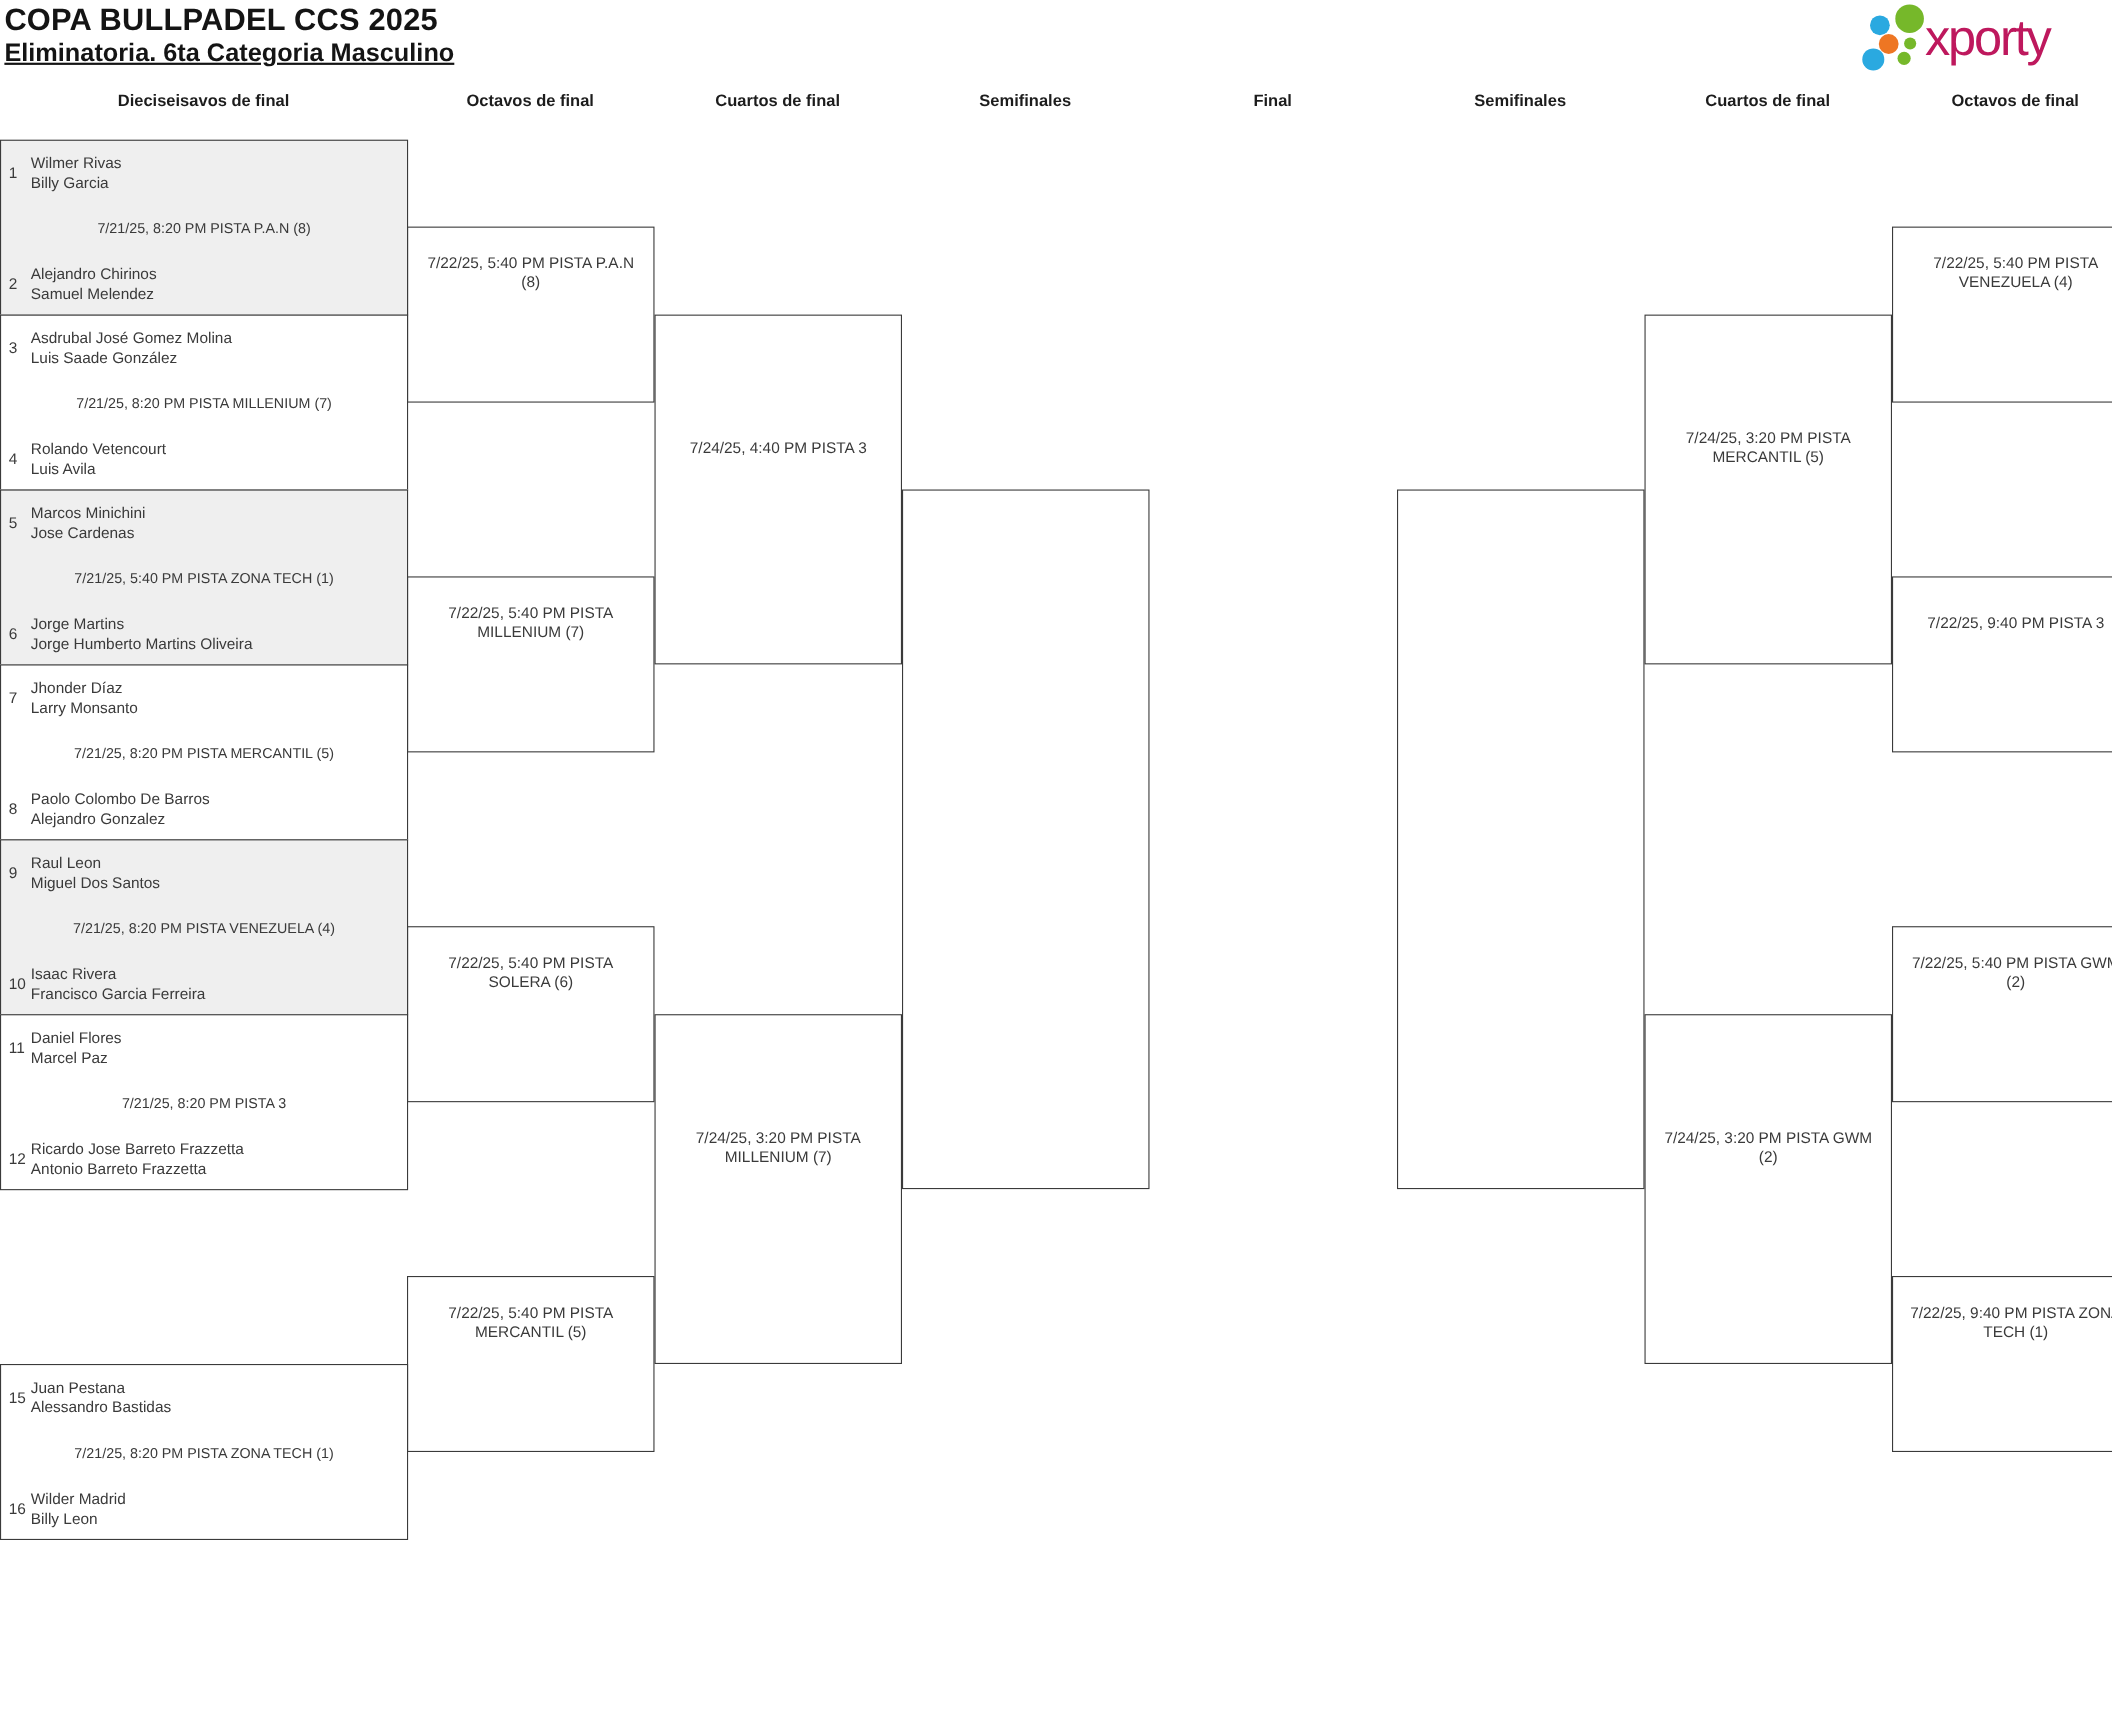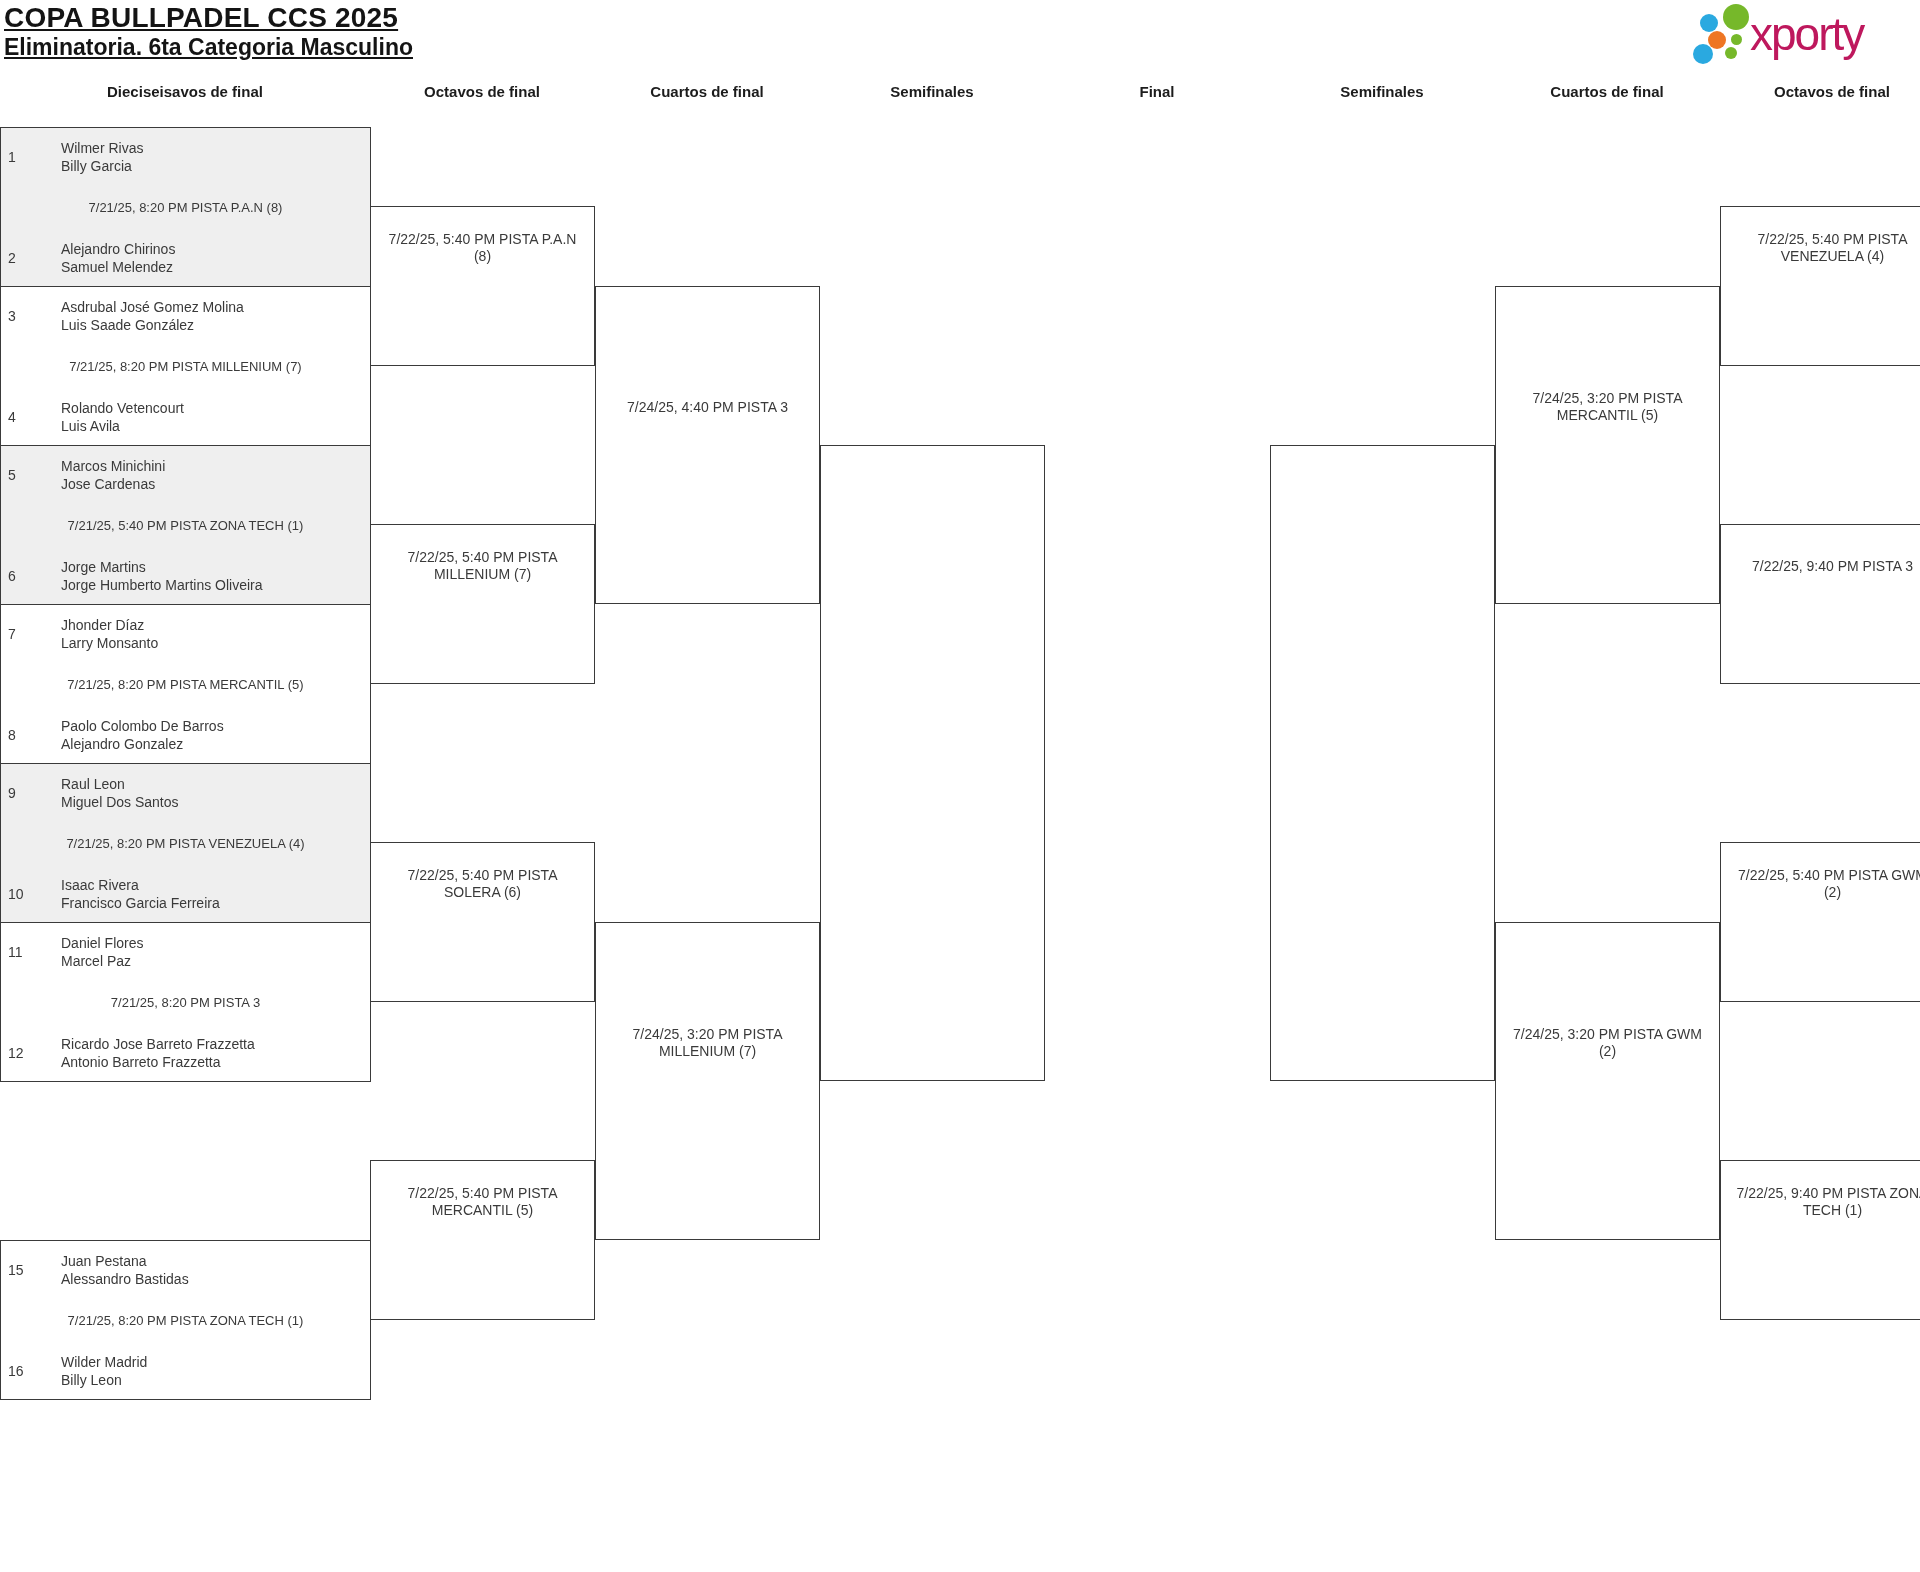--- a/index.html
+++ b/index.html
@@ -1,21 +1,21 @@
 <!DOCTYPE html>
 <html><head>
 <meta charset="utf-8">
 <style>
   html,body{margin:0;padding:0;background:#fff;}
   #stage{
     position:relative;width:1920px;height:1572px;overflow:hidden;background:#fff;
     font-family:"Liberation Sans","DejaVu Sans",sans-serif;color:#3a3a3a;
   }
   
-  .title{position:absolute;left:4px;top:2px;font-size:28px;font-weight:700;color:#141414;letter-spacing:.2px;text-decoration:underline;}
+  .title{position:absolute;left:4px;top:2px;font-size:28px;font-weight:700;color:#141414;letter-spacing:.2px;}
   .subtitle{position:absolute;left:4px;top:34px;font-size:23px;font-weight:600;color:#141414;text-decoration:underline;}
   
   .logo{position:absolute;left:1688px;top:0;width:232px;height:70px;}
   .dot{position:absolute;border-radius:50%;}
   .d-blue1{left:12px;top:14px;width:18px;height:18px;background:#2aa9e0;}
   .d-green-big{left:35px;top:4px;width:26px;height:26px;background:#76b82a;}
   .d-orange{left:20px;top:31px;width:18px;height:18px;background:#ee7623;}
   .d-green-s1{left:43px;top:34px;width:11px;height:11px;background:#76b82a;}
   .d-blue2{left:5px;top:44px;width:20px;height:20px;background:#2aa9e0;}
   .d-green-s2{left:37px;top:47px;width:12px;height:12px;background:#76b82a;}
@@ -25,21 +25,21 @@
   
   .m32{
     position:absolute;left:0;width:371px;height:160px;box-sizing:border-box;
     border:1px solid #3a3a3a;display:flex;flex-direction:column;justify-content:space-between;
     padding:11px 0 10px 0;
   }
   .m32.g{background:#efefef;}
   .m32.w{background:#ffffff;}
   .team{display:flex;align-items:center;}
   .seed{flex:none;width:20px;padding-left:7px;font-size:14px;color:#3a3a3a;}
-  .players{flex:1;margin-left:33px;}
+  .players{flex:1;}
   .pline{font-size:14px;line-height:18px;min-height:18px;color:#3a3a3a;}
   .mdate{text-align:center;font-size:13px;color:#3a3a3a;}
   
   .bx{
     position:absolute;box-sizing:border-box;border:1px solid #3a3a3a;background:transparent;
     display:flex;align-items:center;justify-content:center;
   }
   .bx .bdate{
     transform:translateY(-38px);text-align:center;font-size:14px;line-height:17px;
     max-width:192px;color:#3a3a3a;

